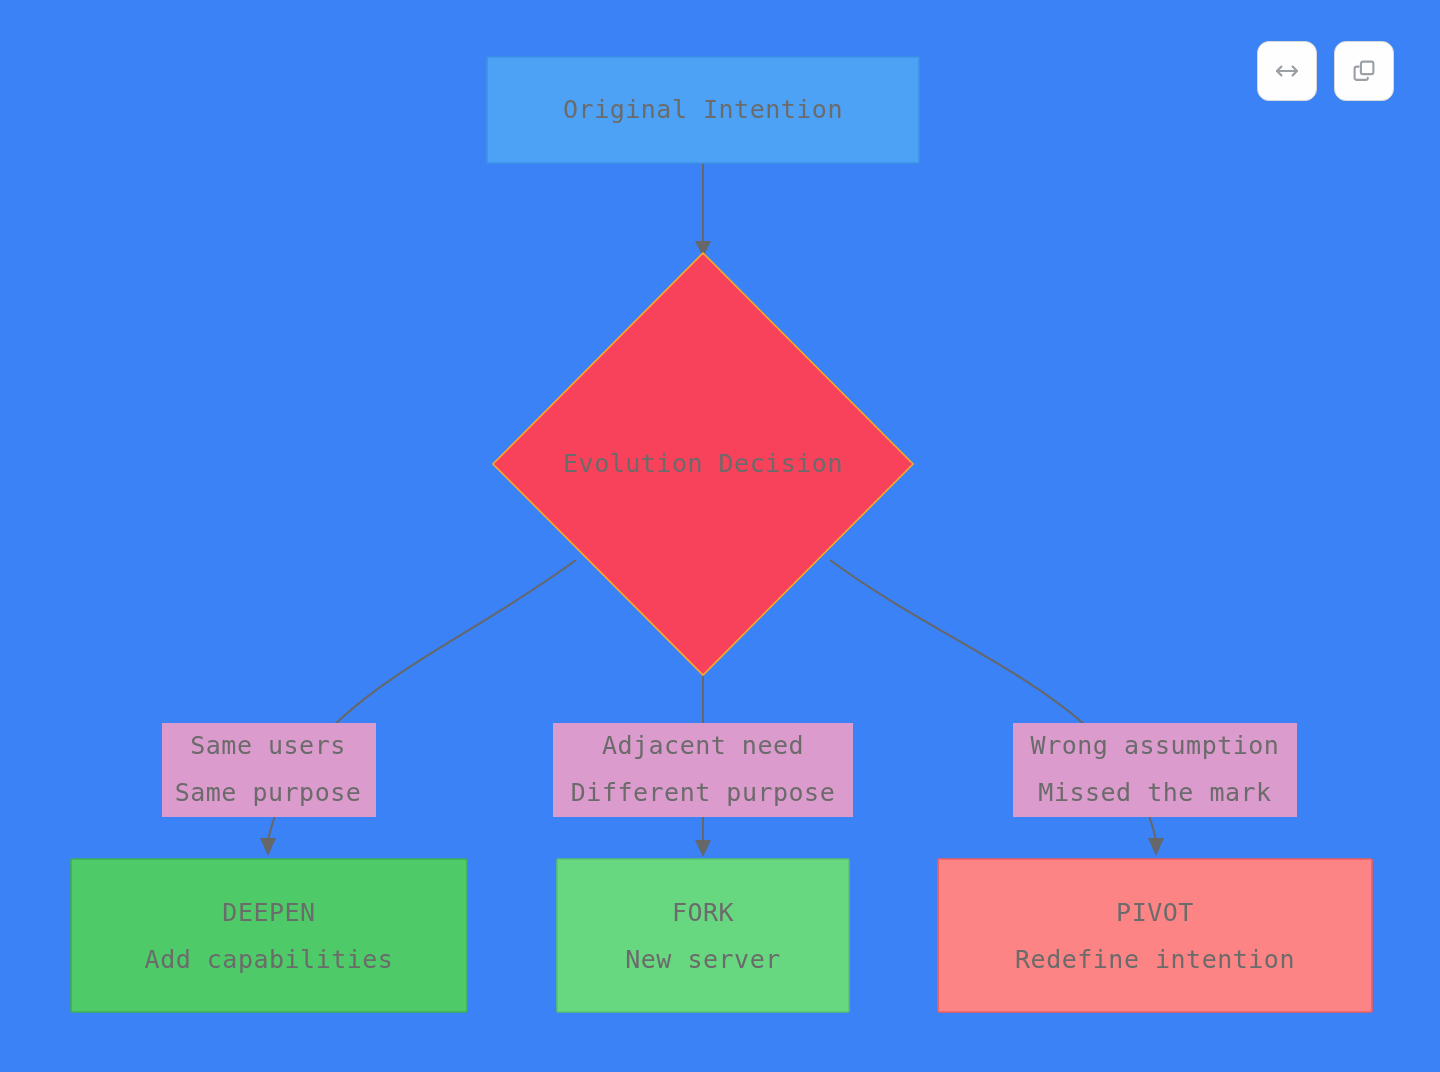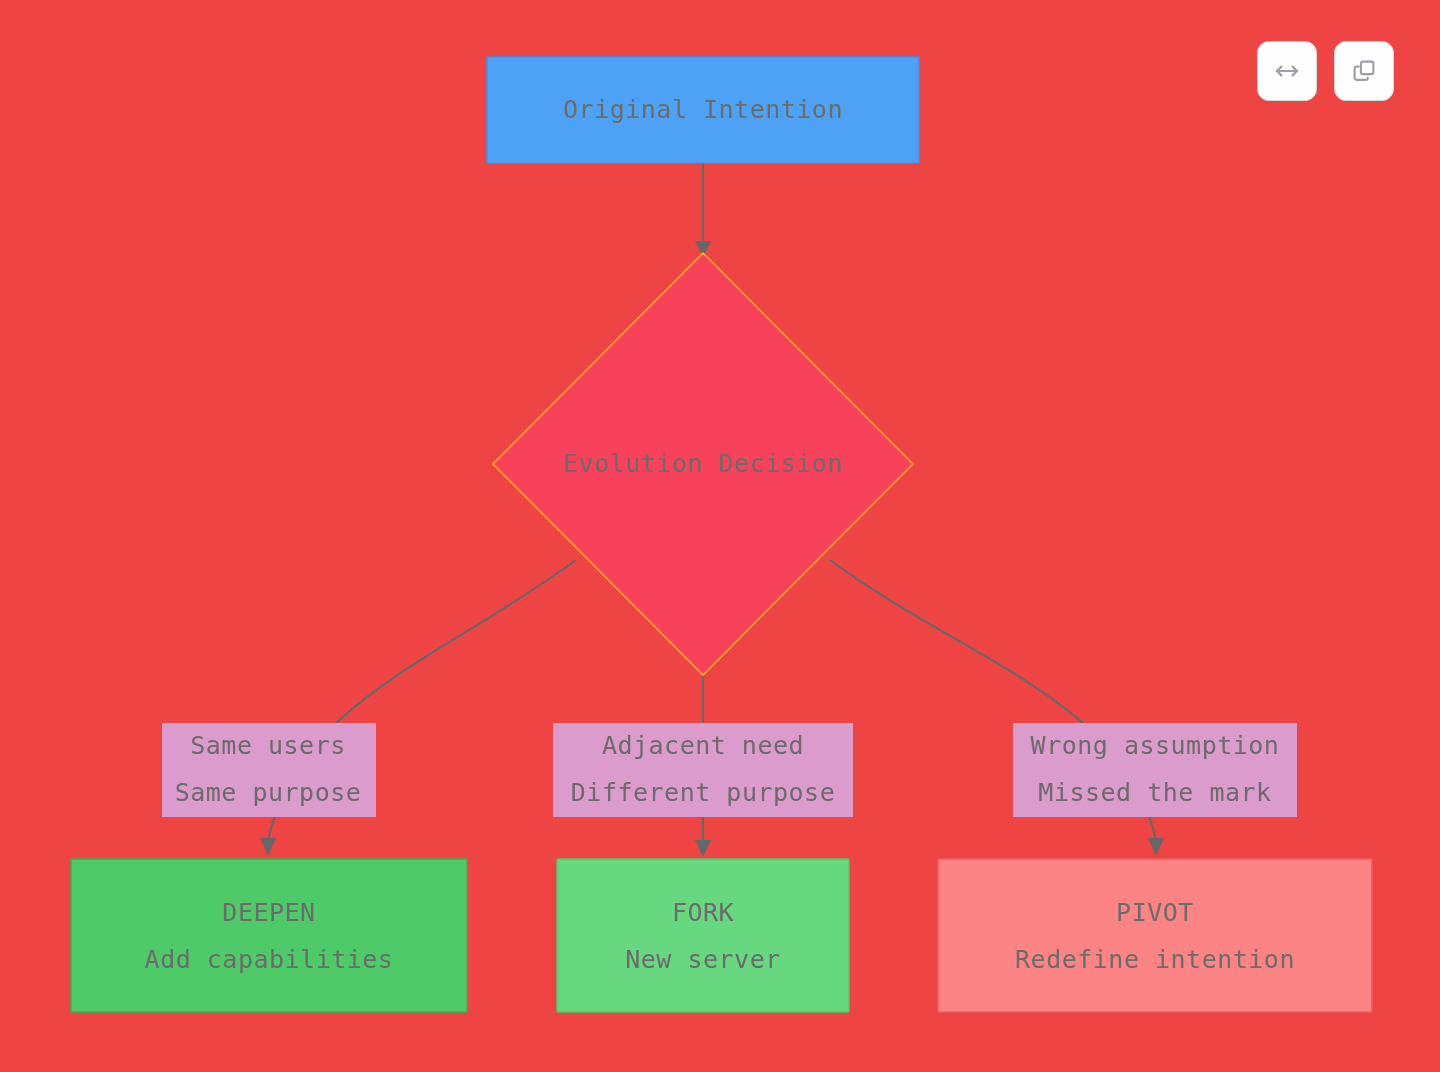--- a/index.html
+++ b/index.html
@@ -11,21 +11,21 @@
     width: 1440px;
     height: 1072px;
     overflow: hidden;
     font-family: "DejaVu Sans Mono", monospace;
     position: relative;
   }
 
   #canvas {
     position: absolute;
     inset: 0;
-    background: #ef4444;
+    background: #3b82f6;
   }
 
   
   .toolbar {
     position: absolute;
     top: 41px;
     right: 46px;
     display: flex;
     gap: 17px;
     z-index: 40;

